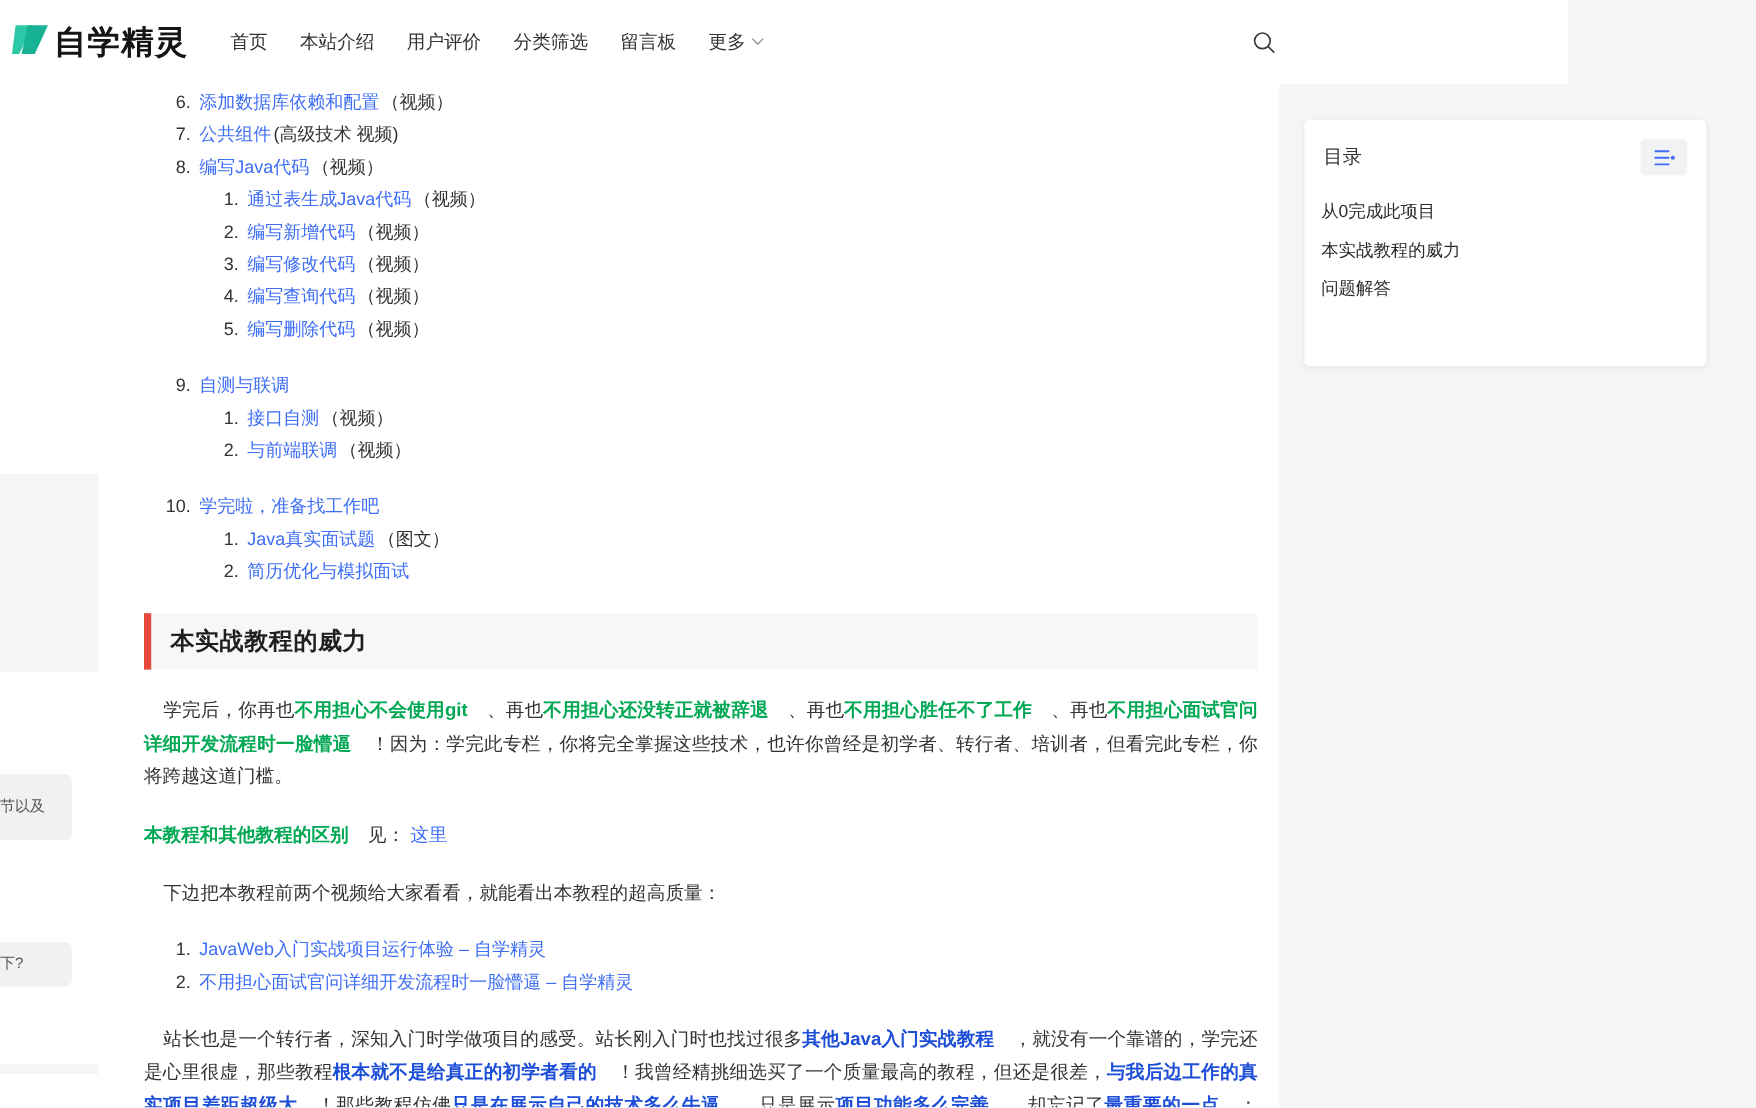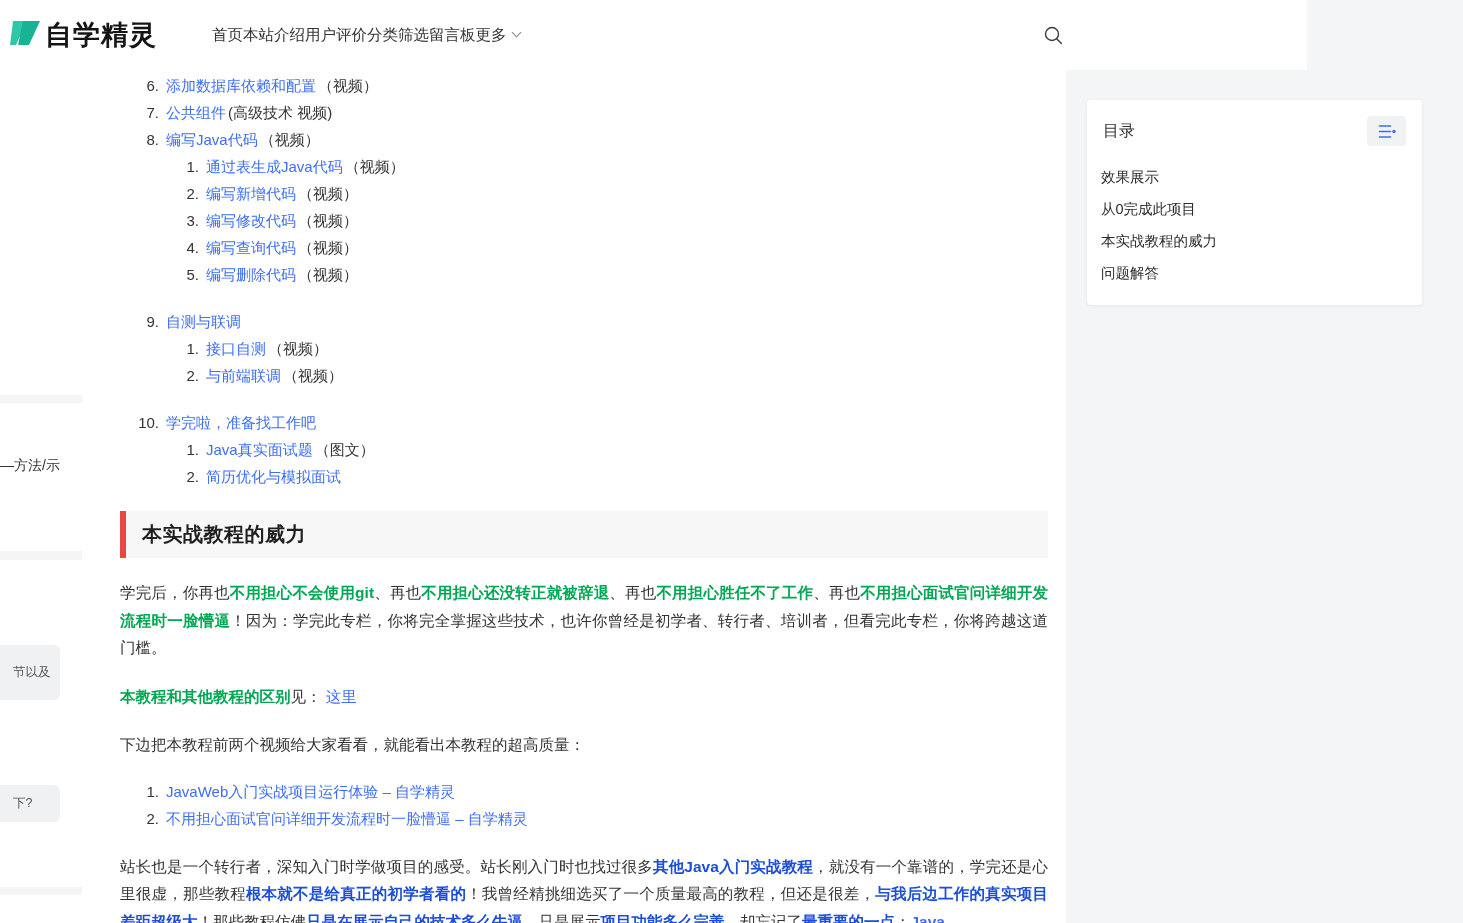--- a/index.html
+++ b/index.html
@@ -8,51 +8,51 @@
     font-family:"Liberation Sans","DejaVu Sans",sans-serif;
     background:#f4f5f7;
     position:relative;
     overflow:hidden;
     color:#333;
   }
   
   .navbar { position:absolute; left:0; top:0; width:1307px; height:70px; background:#fff; z-index:20; }
   .logo { position:absolute; left:10px; top:0; height:70px; display:flex; align-items:center; gap:5px; cursor:pointer; }
   .logo-text { font-size:27px; font-weight:bold; color:#151515; letter-spacing:1px; }
-  .nav-menu { position:absolute; left:212px; top:0; height:70px; display:flex; align-items:center; }
+  .nav-menu { position:absolute; left:192px; top:0; height:70px; display:flex; align-items:center; gap:27px; }
   .nav-item { font-size:15.5px; color:#333; cursor:pointer; display:flex; align-items:center; white-space:nowrap; }
   .caret { display:inline-block; width:7px; height:7px; border-right:1.5px solid #8a8a8a; border-bottom:1.5px solid #8a8a8a; transform:rotate(45deg); margin-left:6px; margin-top:-5px; }
   .search-btn { position:absolute; left:1043px; top:25px; width:22px; height:22px; cursor:pointer; }
   
   .left-col { position:absolute; left:0; top:70px; width:82px; height:853px; }
   .lc-card { position:absolute; left:0; width:82px; background:#fff; }
   .lc-a { top:0; height:325px; }
   .lc-b { top:333px; height:148px; }
   .lc-c { top:490px; height:327px; }
   .lc-d { top:825px; height:28px; }
   .lc-text { position:absolute; left:0; top:54px; width:78px; font-size:14px; color:#333; white-space:nowrap; overflow:hidden; }
   .lc-chip { position:absolute; left:0; width:60px; background:#f0f1f3; border-radius:0 6px 6px 0; display:flex; align-items:center; cursor:pointer; overflow:hidden; }
   .lc-chip1 { top:85px; height:55px; }
   .lc-chip2 { top:225px; height:37px; }
-  .lc-chip span { padding-left:13px; font-size:12.5px; color:#555; white-space:nowrap; }
+  .lc-chip span { font-size:12.5px; color:#555; white-space:nowrap; }
   
   .main-col { position:absolute; left:82px; top:70px; width:984px; height:853px; background:#fff; padding:2px 18px 0 38px; overflow:hidden; }
   .o-row { display:flex; line-height:27px; font-size:15px; white-space:nowrap; }
   .o-num { width:26px; text-align:right; margin-right:7px; color:#333; flex:none; }
   .lvl0 { padding-left:13px; }
   .lvl1 { padding-left:53px; }
   .o-link { color:#3e6ef5; cursor:pointer; text-decoration:none; }
   .o-suffix { color:#333; margin-left:2px; }
   .sub-list { margin-bottom:20px; }
   .section-heading { margin-top:21px; height:47px; background:#f7f7f8; position:relative; display:flex; align-items:center; padding-left:22px; }
   .red-bar { position:absolute; left:0; top:0; width:6px; height:100%; background:#e6493e; }
   .section-heading h2 { font-size:20px; font-weight:bold; color:#1f1f1f; letter-spacing:.5px; }
   .para { margin-top:21px; font-size:15.5px; line-height:27.5px; color:#333; text-align:justify; }
   .video-list { margin-top:19px; }
-  .seg-plain { color:#333; }
+  .seg-plain { color:#333;margin-left:16px; }
   .seg-green { color:#00a854; font-weight:bold; }
   .seg-orange { color:#1d4ed8; font-weight:bold; }
   .seg-link { color:#3e6ef5; cursor:pointer; }
   .seg-bluebold { color:#3e6ef5; font-weight:bold; cursor:pointer; }
   
   .sidebar-card { position:absolute; left:1087px; top:100px; width:335px; height:205px; background:#fff; border-radius:4px; box-shadow:0 1px 4px rgba(0,0,0,.06); overflow:hidden; }
   .sb-header { display:flex; justify-content:space-between; align-items:center; padding:16px 16px 0 16px;gap:24px; }
   .sb-title { font-size:16px; color:#333; }
   .sb-btn { width:39px; height:30px; background:#f1f2f4; border-radius:4px; display:flex; align-items:center; justify-content:center; cursor:pointer; }
   .sb-items { margin-top:15px; padding:0 16px 0 14px; }
@@ -95,23 +95,20 @@
   <div class="search-btn">
     <svg width="21" height="21" viewBox="0 0 21 21" fill="none">
       <circle cx="9" cy="9" r="6.5" stroke="#3a3a3a" stroke-width="1.4"></circle>
       <line x1="13.9" y1="13.9" x2="18.4" y2="18.4" stroke="#3a3a3a" stroke-width="1.4" stroke-linecap="round"></line>
     </svg>
   </div>
 </div>
 
 <div class="left-col">
   <div class="lc-card lc-a"></div>
-  <div class="lc-card lc-b">
-    <div class="lc-text">—方法/示</div>
-  </div>
   <div class="lc-card lc-c">
     <div class="lc-chip lc-chip1">
       <span>节以及</span>
     </div>
     <div class="lc-chip lc-chip2">
       <span>下?</span>
     </div>
   </div>
   <div class="lc-card lc-d"></div>
 </div>
@@ -224,18 +221,17 @@
         <g stroke="#3e6ef5" stroke-width="1.6" stroke-linecap="round">
           <line x1="1.5" y1="2" x2="12.5" y2="2"></line>
           <line x1="1.5" y1="7.5" x2="12.5" y2="7.5"></line>
           <line x1="1.5" y1="13" x2="12.5" y2="13"></line>
         </g>
         <circle cx="16" cy="7.5" r="1.7" fill="#3e6ef5"></circle>
       </svg>
     </div>
   </div>
   <div class="sb-items">
-      <div class="sb-item">效果展示</div>
       <div class="sb-item">从0完成此项目</div>
       <div class="sb-item">本实战教程的威力</div>
       <div class="sb-item">问题解答</div>
     </div>
 </div>
 
 </body></html>

